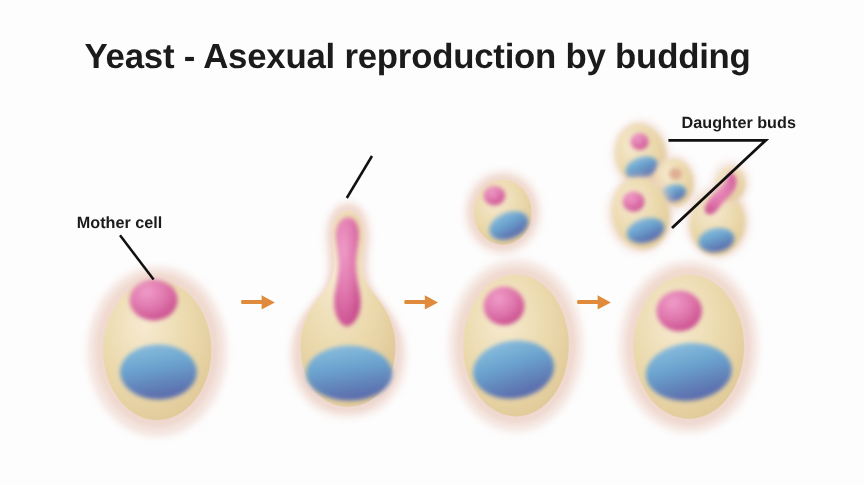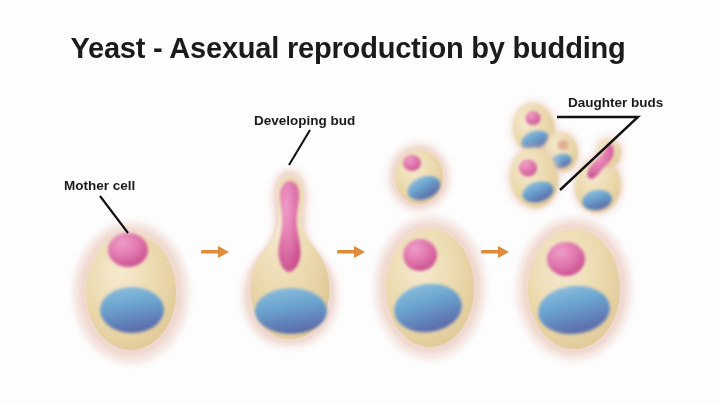--- a/index.html
+++ b/index.html
@@ -199,17 +199,16 @@
       <ellipse cx="574" cy="289" rx="46" ry="60" fill="url(#cytoGrad)"></ellipse>
       <ellipse cx="566" cy="259" rx="19" ry="17" fill="url(#nucGrad)" filter="url(#softEdge)"></ellipse>
       <ellipse cx="574" cy="310" rx="36" ry="24" fill="url(#vacGrad)" filter="url(#softEdge)" transform="rotate(-6 574 310)"></ellipse>
     </g>
 
     <polyline class="bracket-line" points="557,117 638,117 560,190"></polyline>
   </svg>
 
   <div class="callout-label" id="label-mother-cell">Mother cell</div>
 
-  <div class="callout-label" id="label-developing-bud">Developing bud</div>
 
   <div class="callout-label" id="label-daughter-buds">Daughter buds</div>
 
 </div>
 
 </body></html>

